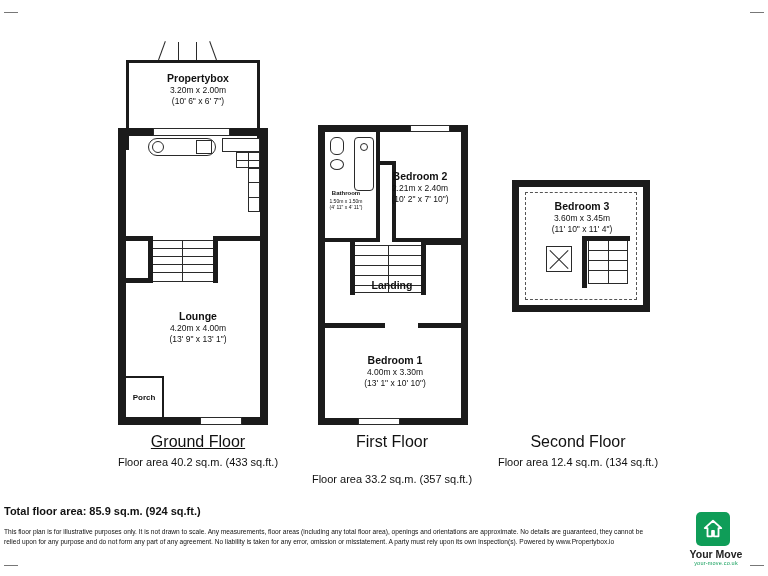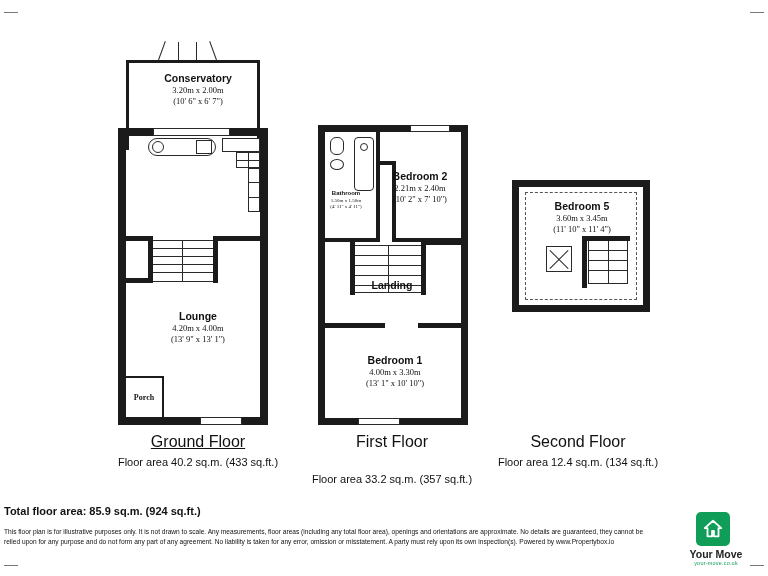--- a/index.html
+++ b/index.html
@@ -29,21 +29,21 @@
   .walls { position: absolute; background: #1b1b1b; }
   .thin { position: absolute; background: #1b1b1b; }
 
   .label {
     position: absolute;
     text-align: center;
     line-height: 1.25;
     color: #111;
   }
   .label .nm { font-size: 10.5px; font-weight: bold; display: block; }
-  .label .dm { font-size: 8.5px; display: block; font-family: Liberation Serif, serif; }
+  .label .dm { font-size: 8.5px; display: block; }
   .label.small .nm { font-size: 6px; font-weight: bold; }
   .label.small .dm { font-size: 5px; }
 
   
   .floor-title {
     position: absolute;
     text-align: center;
     font-size: 16px;
     color: #111;
   }
@@ -145,21 +145,21 @@
 
     <div class="walls" style="left:0px; top:333px; width:8px; height:5px;"></div>
     <div class="thin" style="left:0px; top:336px; width:46px; height:2px;"></div>
     <div class="thin" style="left:44px; top:336px; width:2px; height:49px;"></div>
 
     <div class="fix" style="left:82px; top:377px; width:42px; height:8px;"></div>
     <div class="fix" style="left:35px; top:88px; width:77px; height:8px;"></div>
   </div>
 
   <div class="label" style="left:130px; top:72px; width:136px;">
-    <span class="nm">Conservatory</span>
+    <span class="nm">Propertybox</span>
     <span class="dm">3.20m x 2.00m</span>
     <span class="dm">(10' 6" x 6' 7")</span>
   </div>
 
 
   <div class="label" style="left:130px; top:310px; width:136px;">
     <span class="nm">Lounge</span>
     <span class="dm">4.20m x 4.00m</span>
     <span class="dm">(13' 9" x 13' 1")</span>
   </div>
@@ -247,21 +247,21 @@
     <div class="fix" style="left:76px; top:60px; width:40px; height:44px;"></div>
     <div class="stair-stepv" style="left:96px; top:60px; height:44px;"></div>
     <div class="stair-step" style="left:76px; top:70px; width:40px;"></div>
     <div class="stair-step" style="left:76px; top:80px; width:40px;"></div>
     <div class="stair-step" style="left:76px; top:90px; width:40px;"></div>
     <div class="walls" style="left:70px; top:56px; width:5px; height:52px;"></div>
     <div class="walls" style="left:70px; top:56px; width:48px; height:5px;"></div>
   </div>
 
   <div class="label" style="left:518px; top:200px; width:128px;">
-    <span class="nm">Bedroom 5</span>
+    <span class="nm">Bedroom 3</span>
     <span class="dm">3.60m x 3.45m</span>
     <span class="dm">(11' 10" x 11' 4")</span>
   </div>
 
   <div class="floor-title" style="left:478px; top:433px; width:200px;">Second Floor</div>
   <div class="floor-area" style="left:494px; top:455px; width:168px;">Floor area 12.4 sq.m. (134 sq.ft.)</div>
 
   <div class="total">Total floor area: 85.9 sq.m. (924 sq.ft.)</div>
   <div class="disclaimer">This floor plan is for illustrative purposes only. It is not drawn to scale. Any measurements, floor areas (including any total floor area), openings and orientations are approximate. No details are guaranteed, they cannot be relied upon for any purpose and do not form any part of any agreement. No liability is taken for any error, omission or misstatement. A party must rely upon its own inspection(s). Powered by www.Propertybox.io</div>
 

